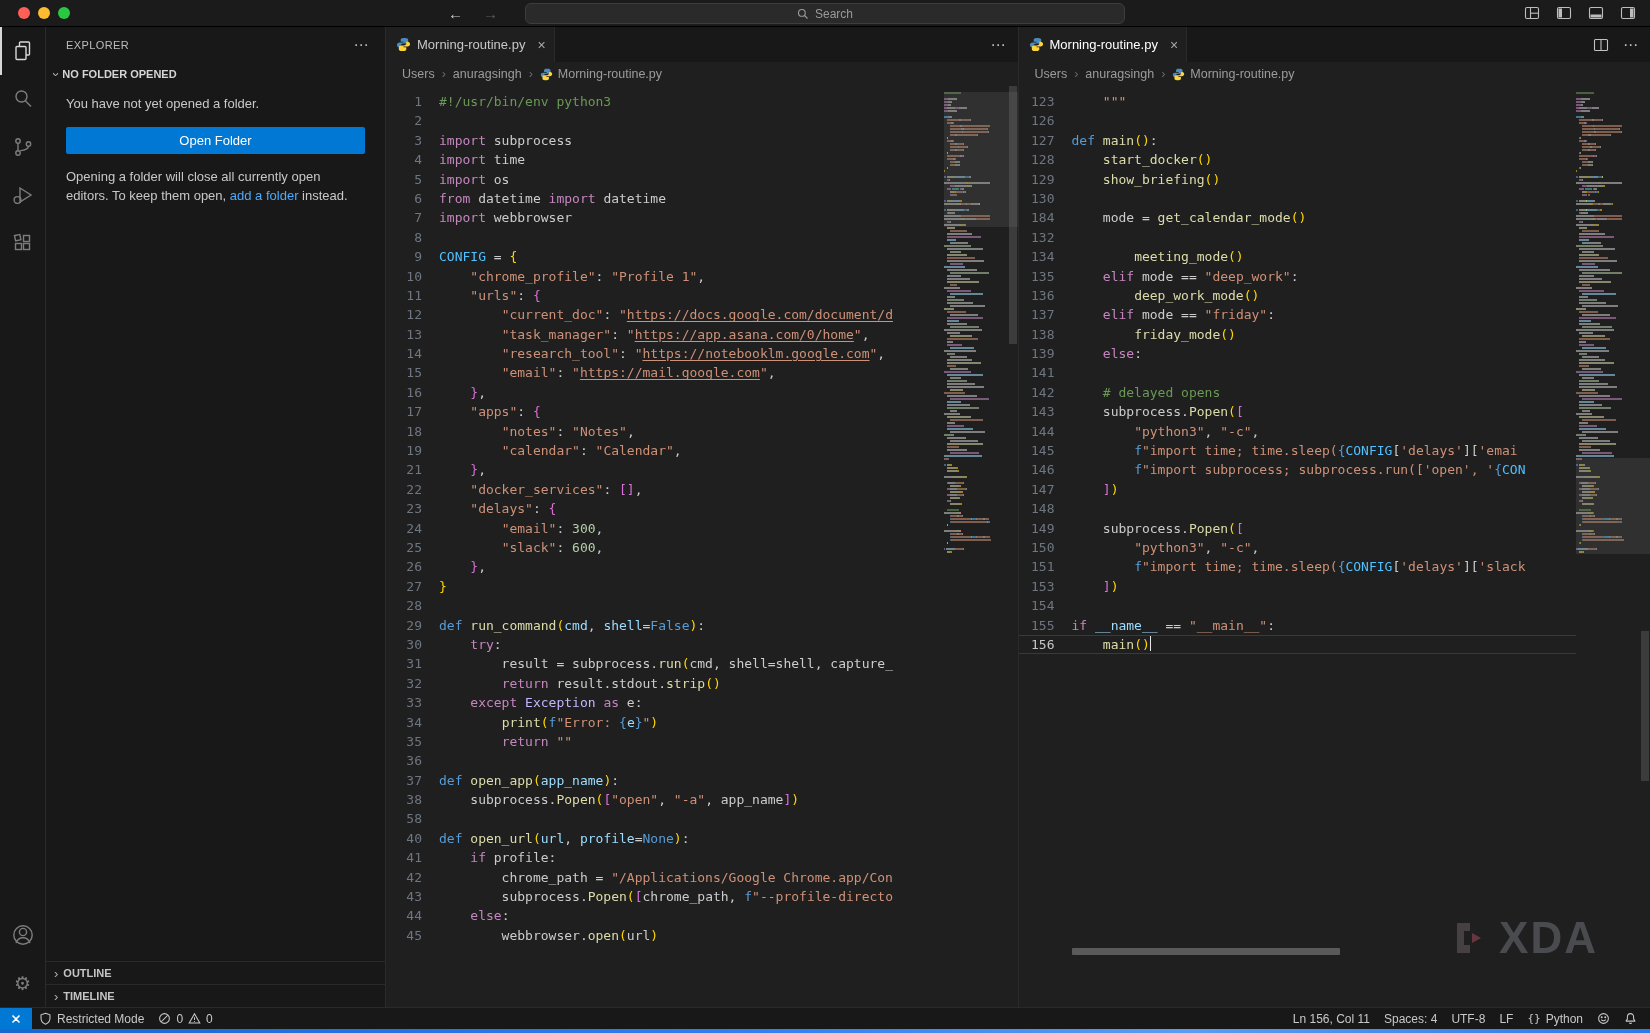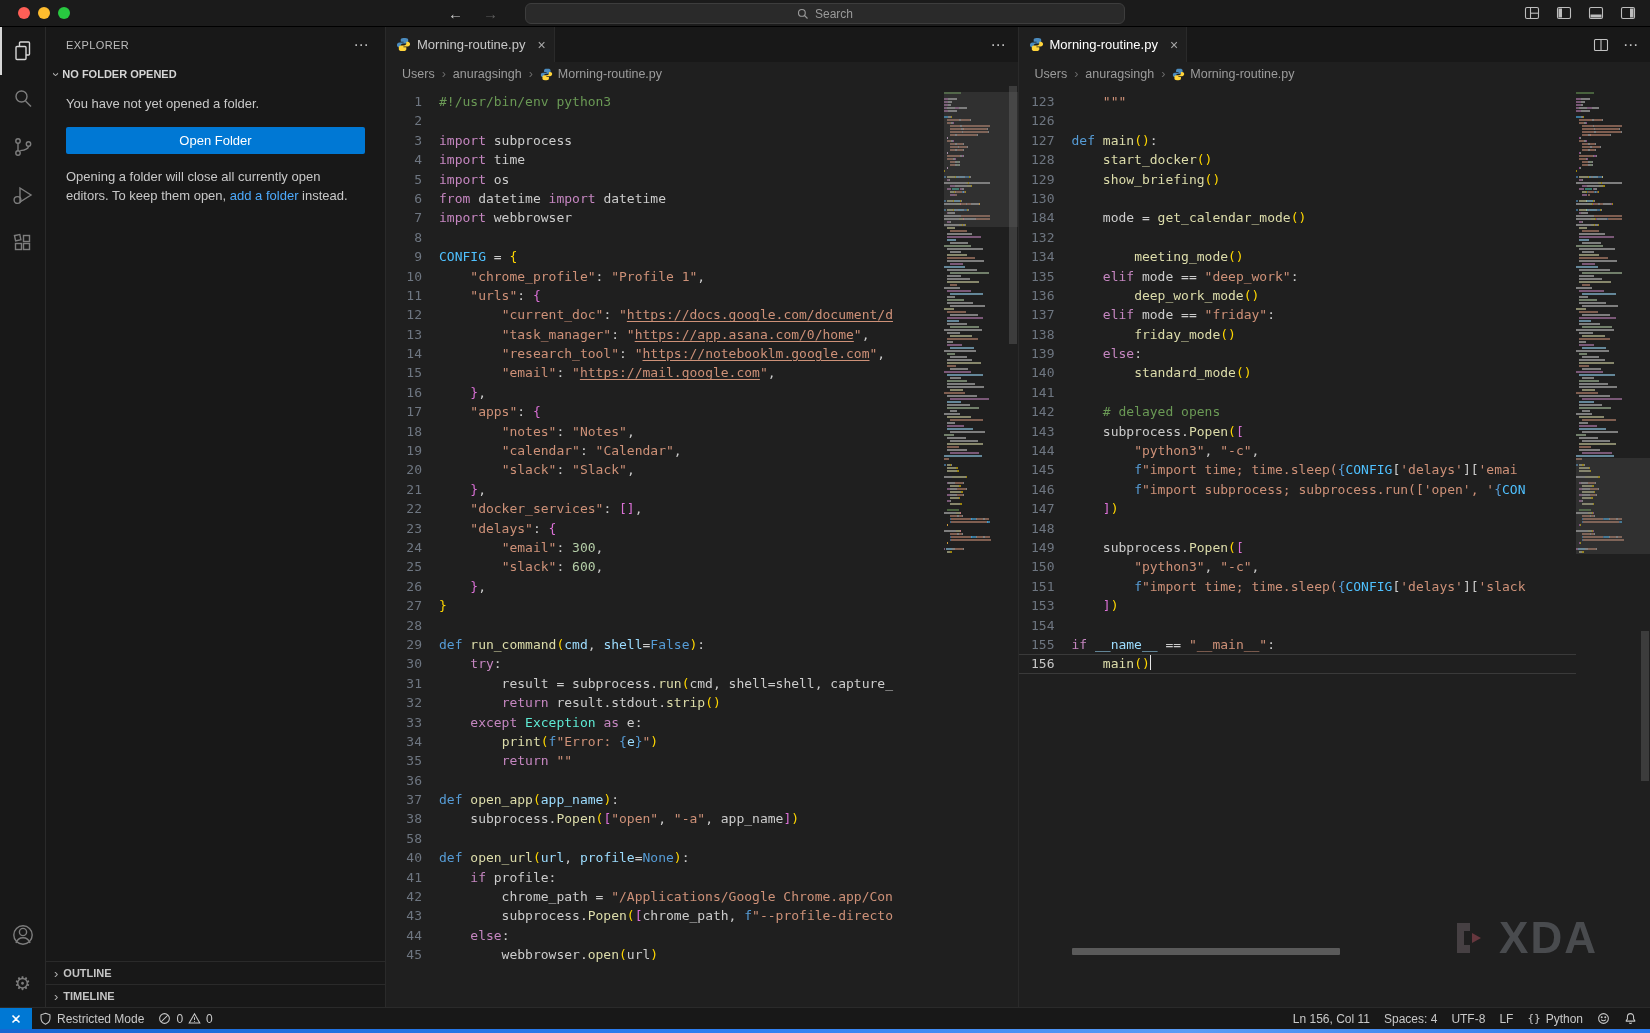--- a/index.html
+++ b/index.html
@@ -69,21 +69,21 @@
 .wm-text{font-size:44px;font-weight:700;color:#4e5054;letter-spacing:2px;}
 
 .statusbar{height:22px;background:#181818;border-top:1px solid #2a2a2a;display:flex;align-items:center;
   font-size:12px;color:#c8c8c8;}
 .st-item{display:flex;align-items:center;gap:5px;padding:0 7px;height:100%;cursor:pointer;}
 .remote{width:32px;background:#0078d4;color:#fff;display:flex;align-items:center;justify-content:center;height:100%;cursor:pointer;}
 .st-right{margin-left:auto;display:flex;align-items:center;height:100%;padding-right:6px;}
 .strip{height:4px;background:linear-gradient(90deg,#1767d2,#2e7ff2 45%,#5a9cf5 72%,#2b79ea);}
 svg{display:block}
 </style>
-<style>.tk-c{color:#6A9955}.tk-k{color:#C586C0}.tk-d{color:#569CD6}.tk-f{color:#DCDCAA}.tk-s{color:#CE9178}.tk-u{color:#CE9178}.tk-n{color:#B5CEA8}.tk-v{color:#9CDCFE}.tk-C{color:#4FC1FF}.tk-t{color:#5eead4}.tk-b1{color:#FFD700}.tk-b2{color:#DA70D6}.tk-w{color:#CCCCCC}.tk-u{text-decoration:underline;text-underline-offset:2px;}</style></head>
+<style>.tk-c{color:#6A9955}.tk-k{color:#C586C0}.tk-d{color:#569CD6}.tk-f{color:#DCDCAA}.tk-s{color:#CE9178}.tk-u{color:#CE9178}.tk-n{color:#B5CEA8}.tk-v{color:#9CDCFE}.tk-C{color:#4FC1FF}.tk-t{color:#c4b5fd}.tk-b1{color:#FFD700}.tk-b2{color:#DA70D6}.tk-w{color:#CCCCCC}.tk-u{text-decoration:underline;text-underline-offset:2px;}</style></head>
 <body>
 
 <div class="titlebar">
   <div class="lights">
     <span style="background: rgb(255, 95, 87);"></span>
     <span style="background: rgb(254, 188, 46);"></span>
     <span style="background: rgb(40, 200, 64);"></span>
   </div>
   <div class="nav">
     <span class="bk">←</span>
@@ -236,21 +236,20 @@
             <div class="row"><span class="ln">10</span><span class="tx"><span class="tk-w">    </span><span class="tk-s">"chrome_profile"</span><span class="tk-w">: </span><span class="tk-s">"Profile 1"</span><span class="tk-w">,</span></span></div>
             <div class="row"><span class="ln">11</span><span class="tx"><span class="tk-w">    </span><span class="tk-s">"urls"</span><span class="tk-w">: </span><span class="tk-b2">{</span></span></div>
             <div class="row"><span class="ln">12</span><span class="tx"><span class="tk-w">        </span><span class="tk-s">"current_doc"</span><span class="tk-w">: </span><span class="tk-s">"</span><span class="tk-u">https://docs.google.com/document/d</span></span></div>
             <div class="row"><span class="ln">13</span><span class="tx"><span class="tk-w">        </span><span class="tk-s">"task_manager"</span><span class="tk-w">: </span><span class="tk-s">"</span><span class="tk-u">https://app.asana.com/0/home</span><span class="tk-s">"</span><span class="tk-w">,</span></span></div>
             <div class="row"><span class="ln">14</span><span class="tx"><span class="tk-w">        </span><span class="tk-s">"research_tool"</span><span class="tk-w">: </span><span class="tk-s">"</span><span class="tk-u">https://notebooklm.google.com</span><span class="tk-s">"</span><span class="tk-w">,</span></span></div>
             <div class="row"><span class="ln">15</span><span class="tx"><span class="tk-w">        </span><span class="tk-s">"email"</span><span class="tk-w">: </span><span class="tk-s">"</span><span class="tk-u">https://mail.google.com</span><span class="tk-s">"</span><span class="tk-w">,</span></span></div>
             <div class="row"><span class="ln">16</span><span class="tx"><span class="tk-w">    </span><span class="tk-b2">}</span><span class="tk-w">,</span></span></div>
             <div class="row"><span class="ln">17</span><span class="tx"><span class="tk-w">    </span><span class="tk-s">"apps"</span><span class="tk-w">: </span><span class="tk-b2">{</span></span></div>
             <div class="row"><span class="ln">18</span><span class="tx"><span class="tk-w">        </span><span class="tk-s">"notes"</span><span class="tk-w">: </span><span class="tk-s">"Notes"</span><span class="tk-w">,</span></span></div>
             <div class="row"><span class="ln">19</span><span class="tx"><span class="tk-w">        </span><span class="tk-s">"calendar"</span><span class="tk-w">: </span><span class="tk-s">"Calendar"</span><span class="tk-w">,</span></span></div>
-            <div class="row"><span class="ln">20</span><span class="tx"><span class="tk-w">        </span><span class="tk-s">"slack"</span><span class="tk-w">: </span><span class="tk-s">"Slack"</span><span class="tk-w">,</span></span></div>
             <div class="row"><span class="ln">21</span><span class="tx"><span class="tk-w">    </span><span class="tk-b2">}</span><span class="tk-w">,</span></span></div>
             <div class="row"><span class="ln">22</span><span class="tx"><span class="tk-w">    </span><span class="tk-s">"docker_services"</span><span class="tk-w">: </span><span class="tk-b2">[]</span><span class="tk-w">,</span></span></div>
             <div class="row"><span class="ln">23</span><span class="tx"><span class="tk-w">    </span><span class="tk-s">"delays"</span><span class="tk-w">: </span><span class="tk-b2">{</span></span></div>
             <div class="row"><span class="ln">24</span><span class="tx"><span class="tk-w">        </span><span class="tk-s">"email"</span><span class="tk-w">: </span><span class="tk-n">300</span><span class="tk-w">,</span></span></div>
             <div class="row"><span class="ln">25</span><span class="tx"><span class="tk-w">        </span><span class="tk-s">"slack"</span><span class="tk-w">: </span><span class="tk-n">600</span><span class="tk-w">,</span></span></div>
             <div class="row"><span class="ln">26</span><span class="tx"><span class="tk-w">    </span><span class="tk-b2">}</span><span class="tk-w">,</span></span></div>
             <div class="row"><span class="ln">27</span><span class="tx"><span class="tk-b1">}</span></span></div>
             <div class="row"><span class="ln">28</span><span class="tx"></span></div>
             <div class="row"><span class="ln">29</span><span class="tx"><span class="tk-d">def</span><span class="tk-w"> </span><span class="tk-f">run_command</span><span class="tk-b1">(</span><span class="tk-v">cmd</span><span class="tk-w">, </span><span class="tk-v">shell</span><span class="tk-w">=</span><span class="tk-d">False</span><span class="tk-b1">)</span><span class="tk-w">:</span></span></div>
             <div class="row"><span class="ln">30</span><span class="tx"><span class="tk-w">    </span><span class="tk-k">try</span><span class="tk-w">:</span></span></div>
@@ -1068,21 +1067,20 @@
             <div class="row"><span class="ln">129</span><span class="tx"><span class="tk-w">    </span><span class="tk-f">show_briefing</span><span class="tk-b1">()</span></span></div>
             <div class="row"><span class="ln">130</span><span class="tx"></span></div>
             <div class="row"><span class="ln">184</span><span class="tx"><span class="tk-w">    mode = </span><span class="tk-f">get_calendar_mode</span><span class="tk-b1">()</span></span></div>
             <div class="row"><span class="ln">132</span><span class="tx"></span></div>
             <div class="row"><span class="ln">134</span><span class="tx"><span class="tk-w">        </span><span class="tk-f">meeting_mode</span><span class="tk-b1">()</span></span></div>
             <div class="row"><span class="ln">135</span><span class="tx"><span class="tk-w">    </span><span class="tk-k">elif</span><span class="tk-w"> mode == </span><span class="tk-s">"deep_work"</span><span class="tk-w">:</span></span></div>
             <div class="row"><span class="ln">136</span><span class="tx"><span class="tk-w">        </span><span class="tk-f">deep_work_mode</span><span class="tk-b1">()</span></span></div>
             <div class="row"><span class="ln">137</span><span class="tx"><span class="tk-w">    </span><span class="tk-k">elif</span><span class="tk-w"> mode == </span><span class="tk-s">"friday"</span><span class="tk-w">:</span></span></div>
             <div class="row"><span class="ln">138</span><span class="tx"><span class="tk-w">        </span><span class="tk-f">friday_mode</span><span class="tk-b1">()</span></span></div>
             <div class="row"><span class="ln">139</span><span class="tx"><span class="tk-w">    </span><span class="tk-k">else</span><span class="tk-w">:</span></span></div>
-            <div class="row"><span class="ln">140</span><span class="tx"><span class="tk-w">        </span><span class="tk-f">standard_mode</span><span class="tk-b1">()</span></span></div>
             <div class="row"><span class="ln">141</span><span class="tx"></span></div>
             <div class="row"><span class="ln">142</span><span class="tx"><span class="tk-w">    </span><span class="tk-c"># delayed opens</span></span></div>
             <div class="row"><span class="ln">143</span><span class="tx"><span class="tk-w">    subprocess.</span><span class="tk-f">Popen</span><span class="tk-b1">(</span><span class="tk-b2">[</span></span></div>
             <div class="row"><span class="ln">144</span><span class="tx"><span class="tk-w">        </span><span class="tk-s">"python3"</span><span class="tk-w">, </span><span class="tk-s">"-c"</span><span class="tk-w">,</span></span></div>
             <div class="row"><span class="ln">145</span><span class="tx"><span class="tk-w">        </span><span class="tk-d">f</span><span class="tk-s">"import time; time.sleep(</span><span class="tk-d">{</span><span class="tk-C">CONFIG</span><span class="tk-w">[</span><span class="tk-s">'delays'</span><span class="tk-w">][</span><span class="tk-s">'emai</span></span></div>
             <div class="row"><span class="ln">146</span><span class="tx"><span class="tk-w">        </span><span class="tk-d">f</span><span class="tk-s">"import subprocess; subprocess.run(['open', '</span><span class="tk-d">{</span><span class="tk-C">CON</span></span></div>
             <div class="row"><span class="ln">147</span><span class="tx"><span class="tk-w">    </span><span class="tk-b2">]</span><span class="tk-b1">)</span></span></div>
             <div class="row"><span class="ln">148</span><span class="tx"></span></div>
             <div class="row"><span class="ln">149</span><span class="tx"><span class="tk-w">    subprocess.</span><span class="tk-f">Popen</span><span class="tk-b1">(</span><span class="tk-b2">[</span></span></div>
             <div class="row"><span class="ln">150</span><span class="tx"><span class="tk-w">        </span><span class="tk-s">"python3"</span><span class="tk-w">, </span><span class="tk-s">"-c"</span><span class="tk-w">,</span></span></div>

